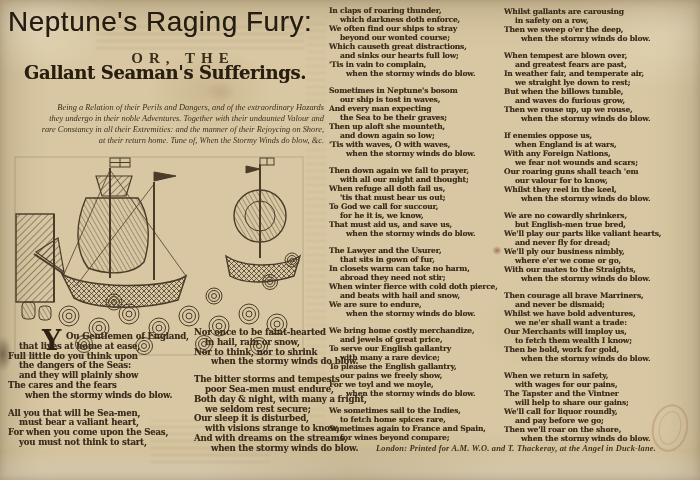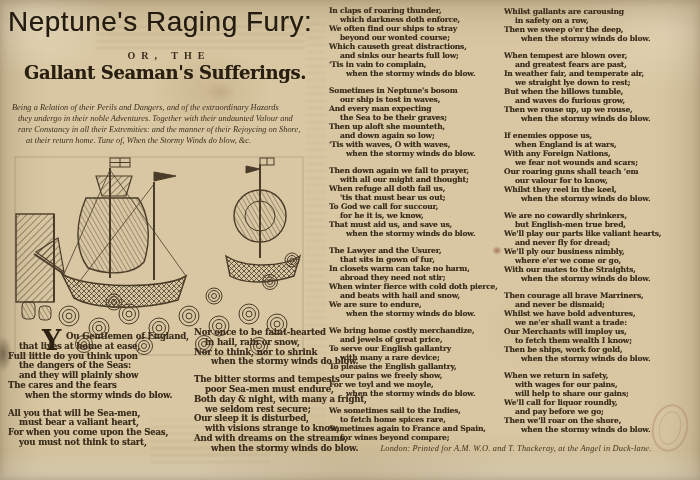--- a/index.html
+++ b/index.html
@@ -19,28 +19,28 @@
       radial-gradient(120px 70px at 560px 330px, rgba(170,146,104,.2), transparent 70%),
       linear-gradient(180deg, rgba(0,0,0,0) 94%, rgba(246,239,219,.55) 99%),
       var(--c-paper);
     box-shadow: inset 0 0 46px rgba(92,72,42,.38), inset 0 0 8px rgba(92,72,42,.25);
     color:var(--c-ink);
   }
   
   .title{position:absolute;left:8px;top:6px;width:314px;text-align:left;
     font-family:Liberation Sans, sans-serif;font-size:28px;letter-spacing:.5px;
     color:#241c10;text-shadow:0 0 .5px rgba(36,28,16,.6);}
-  .orthe{position:absolute;left:12px;top:50px;width:314px;text-align:center;
-    font-size:10px;letter-spacing:6px;color:#3a2d1b;font-weight:bold;}
+  .orthe{position:absolute;left:26px;top:50px;width:314px;text-align:center;
+    font-size:15px;letter-spacing:6px;color:#3a2d1b;font-weight:bold;}
   .blackletter{font-family:"DejaVu Serif",serif;font-weight:bold;letter-spacing:-.4px;}
   .subtitle{position:absolute;left:4px;top:62px;width:322px;text-align:center;
     font-size:18px;color:#291f11;text-shadow:0 0 .6px rgba(41,31,17,.55);}
   .desc{position:absolute;left:12px;top:102px;width:312px;font-size:8.4px;
     font-style:italic;line-height:11px;color:#3c2f1d;}
-  .desc .dline{white-space:nowrap;}
+  .desc .dline{white-space:nowrap;text-align:right;}
   .desc .dline:nth-child(2),.desc .dline:nth-child(3){padding-left:6px;}
   .desc .dline:nth-child(4){padding-left:14px;}
   
   .col{position:absolute;}
   .verse{position:relative;margin-bottom:8px;}
   .line{white-space:nowrap;font-family:"DejaVu Serif",serif;font-weight:bold;
     color:var(--c-ink-soft);text-shadow:0 0 .4px rgba(59,45,28,.45);letter-spacing:-.2px;}
   .ind{padding-left:11px;}
   .ind2{padding-left:17px;}
   .colL .line{font-size:8.6px;line-height:9.8px;}
@@ -48,21 +48,21 @@
   #colA{left:8px;top:332px;width:186px;}
   #colB{left:194px;top:328px;width:126px;}
   #colM{left:329px;top:6px;width:172px;}
   #colR{left:504px;top:7px;width:194px;}
   .dropcap{position:absolute;left:34px;top:-3px;font-size:27px;line-height:24px;
     font-family:"DejaVu Serif",serif;font-weight:bold;color:#2c2113;}
   .has-dc .line:nth-child(1){padding-left:58px;}
   .has-dc .line:nth-child(2){}
   
   .imprint{position:absolute;left:338px;top:444px;width:356px;text-align:center;
-    font-size:8.4px;font-style:italic;color:#41321e;letter-spacing:.2px;white-space:nowrap;}
+    font-size:8.4px;font-style:italic;color:#41321e;letter-spacing:.2px;white-space:nowrap;font-weight:bold;}
   
   .woodcut{position:absolute;left:14px;top:156px;opacity:.9;}
   
   .smudge{position:absolute;opacity:.11;filter:blur(1px);
     background:repeating-linear-gradient(0deg, transparent 0 5px, #6d5430 5px 7px);}
   .blot{position:absolute;border-radius:50%;}
   .blot-edge{left:-6px;top:336px;width:18px;height:36px;
     background:radial-gradient(closest-side,#453623,transparent);opacity:.6;filter:blur(1px);}
   .blot-red{left:492px;top:246px;width:10px;height:9px;
     background:radial-gradient(closest-side,var(--c-stain_red),transparent);opacity:.65;}
@@ -357,26 +357,27 @@
         <div class="line">With our mates to the Straights,</div>
         <div class="line ind2">when the stormy winds do blow.</div>
       </div>
       <div class="verse">
         <div class="line">Then courage all brave Marriners,</div>
         <div class="line ind">and never be dismaid;</div>
         <div class="line">Whilst we have bold adventures,</div>
         <div class="line ind">we ne'er shall want a trade:</div>
         <div class="line">Our Merchants will imploy us,</div>
         <div class="line ind">to fetch them wealth I know;</div>
-        <div class="line">Then be ships, work for gold,</div>
+        <div class="line">Then be bold, work for gold,</div>
         <div class="line ind2">when the stormy winds do blow.</div>
       </div>
       <div class="verse">
         <div class="line">When we return in safety,</div>
         <div class="line ind">with wages for our pains,</div>
+        <div class="line">The Tapster and the Vintner</div>
         <div class="line ind">will help to share our gains;</div>
         <div class="line">We'll call for liquor roundly,</div>
         <div class="line ind">and pay before we go;</div>
         <div class="line">Then we'll roar on the shore,</div>
         <div class="line ind2">when the stormy winds do blow.</div>
       </div>
     </div>
 
   <div class="imprint">London: Printed for A.M. W.O. and T. Thackeray, at the Angel in Duck-lane.</div>
 

